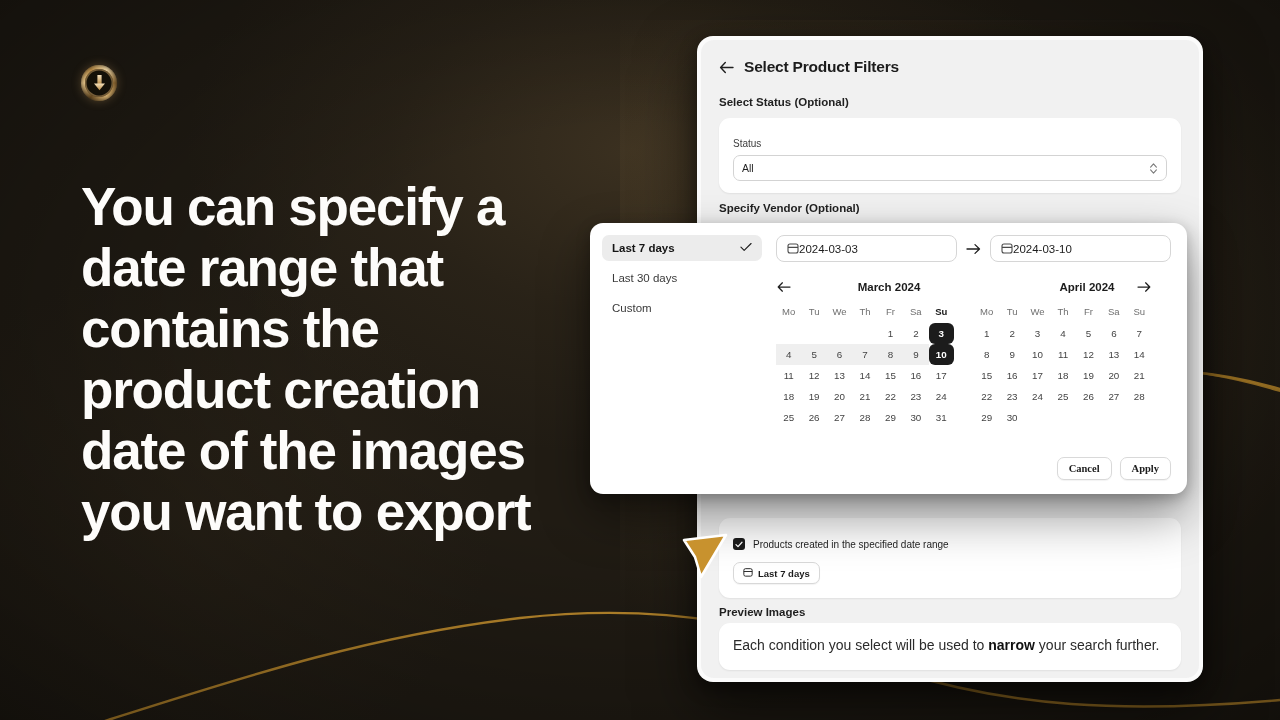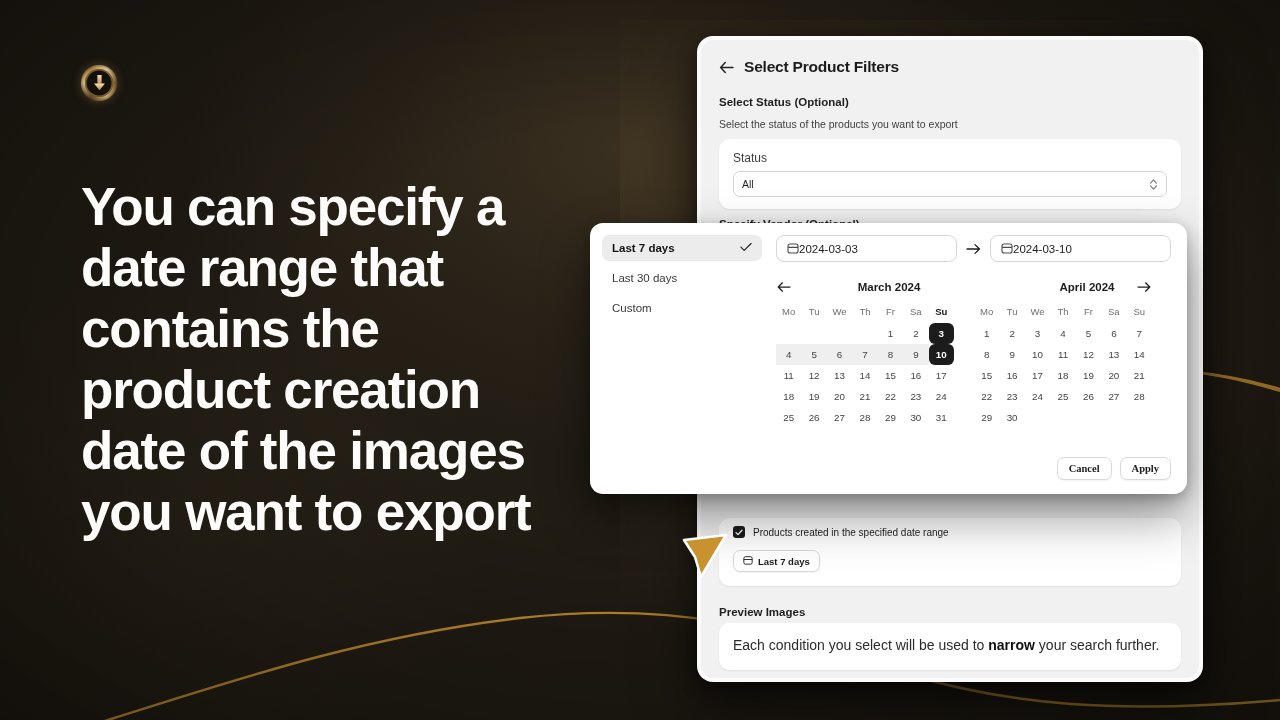--- a/index.html
+++ b/index.html
@@ -81,34 +81,34 @@
   .back-arrow{ color:#1f1f1f; display:flex; align-items:center; cursor:pointer; }
   .card-title{ font-size:15.5px; font-weight:700; color:#1c1c1c; letter-spacing:-.2px; }
 
   .sec-title{ font-size:11.5px; font-weight:700; color:#1f1f1f; margin-bottom:10px; }
   .sec-sub{ font-size:10.5px; color:#3f3f3f; margin-bottom:9px; }
 
   .panel{
     background:#fff; border-radius:11px; padding:12px 14px;
     box-shadow:0 1px 2px rgba(0,0,0,.07);
   }
-  .field-label{ font-size:12px; color:#3c3c3c; margin-bottom:6px; }
+  .field-label{ font-size:10px; color:#3c3c3c; margin-bottom:6px;margin-top:8px; }
   .select{
     height:26px; border:1px solid #d3d3d3; border-radius:7px;
     background:#fff; display:flex; align-items:center; justify-content:space-between;
     padding:0 8px; font-size:10.5px; color:#1f1f1f; cursor:pointer;
   }
   .stepper{ color:#7a7a7a; display:flex; flex-direction:column; line-height:0; }
 
   .vendor-gap{ height:9px; }
 
   
   .daterange-panel{
     position:absolute; left:18px; right:18px; top:478px;
-    background:#fff; border-radius:11px; padding:8px 14px 14px 14px;
+    background:#fff; border-radius:11px; padding:20px 14px 14px 14px;
     box-shadow:0 1px 2px rgba(0,0,0,.07);
   }
   .checkrow{ display:flex; align-items:center; gap:8px; }
   .checkbox{
     width:12px; height:12px; border-radius:3px; background:#1c1c1c;
     display:flex; align-items:center; justify-content:center; flex:0 0 auto; cursor:pointer;
   }
   .checkrow-label{ font-size:10px; color:#1f1f1f; }
   .chip{
     margin-top:12px; display:inline-flex; align-items:center; gap:5px;
@@ -220,21 +220,20 @@
     <div class="card-head">
       <span class="back-arrow">
         <svg width="15" height="13" viewBox="0 0 15 13" fill="none">
           <path d="M14 6.5H1.6M1.6 6.5L6.3 1.6M1.6 6.5L6.3 11.4" stroke="#1f1f1f" stroke-width="1.4" stroke-linecap="round" stroke-linejoin="round"></path>
         </svg>
       </span>
       <span class="card-title">Select Product Filters</span>
     </div>
 
     <div class="sec-title">Select Status (Optional)</div>
-    <div class="sec-sub">Select the status of the products you want to export</div>
 
     <div class="panel">
       <div class="field-label">Status</div>
       <div class="select">
         <span>All</span>
         <span class="stepper">
           <svg width="9" height="13" viewBox="0 0 9 13" fill="none">
             <path d="M1.6 5.1L4.5 1.9L7.4 5.1" stroke="#7a7a7a" stroke-width="1.1" stroke-linecap="round" stroke-linejoin="round"></path>
             <path d="M1.6 7.9L4.5 11.1L7.4 7.9" stroke="#7a7a7a" stroke-width="1.1" stroke-linecap="round" stroke-linejoin="round"></path>
           </svg>

